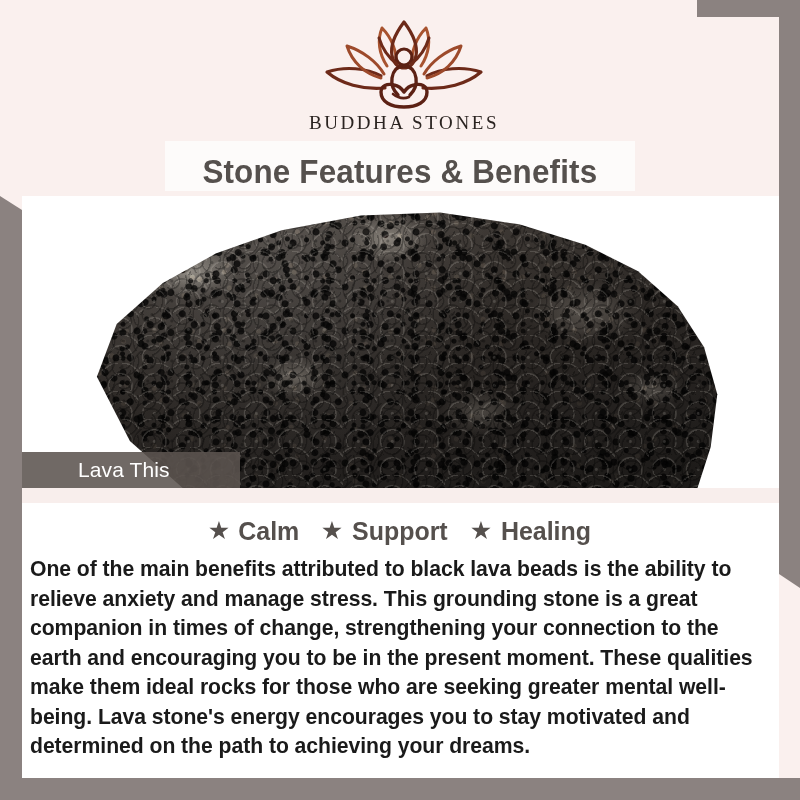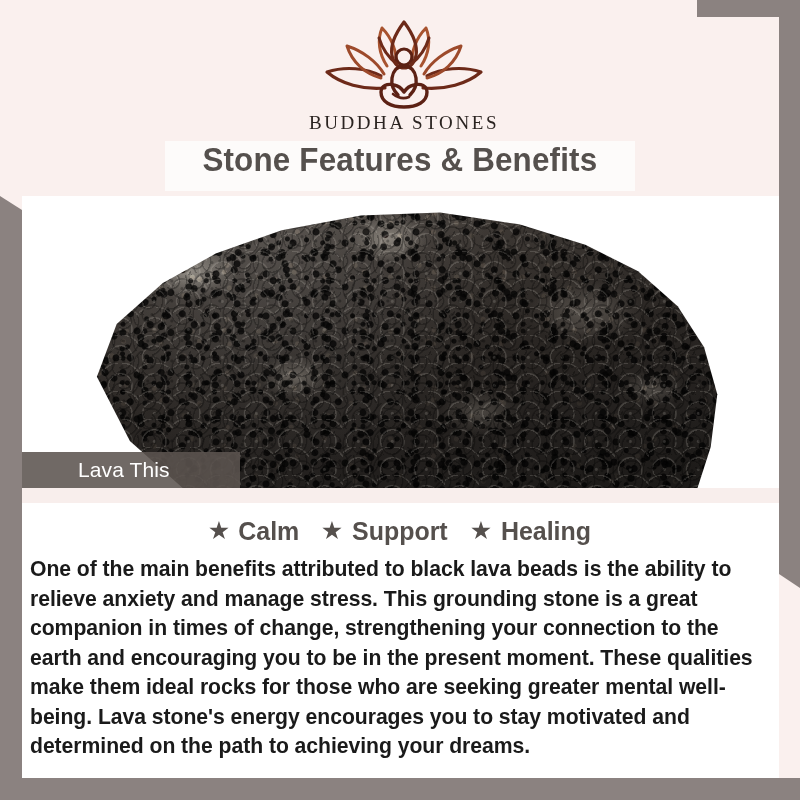--- a/index.html
+++ b/index.html
@@ -102,21 +102,21 @@
 
   
   .title-banner {
     position: absolute;
     top: 141px;
     left: 165px;
     width: 470px;
     height: 50px;
     background: #fdfbfa;
     display: flex;
-    align-items: flex-start;
+    align-items: flex-end;
     justify-content: center;
     z-index: 6;
   }
   .title-text {
     font-family: "Liberation Sans Narrow", "Liberation Sans", sans-serif;
     font-weight: bold;
     font-size: 33px;
     color: #55504d;
     letter-spacing: 0.2px;
     transform: scaleX(0.95);

